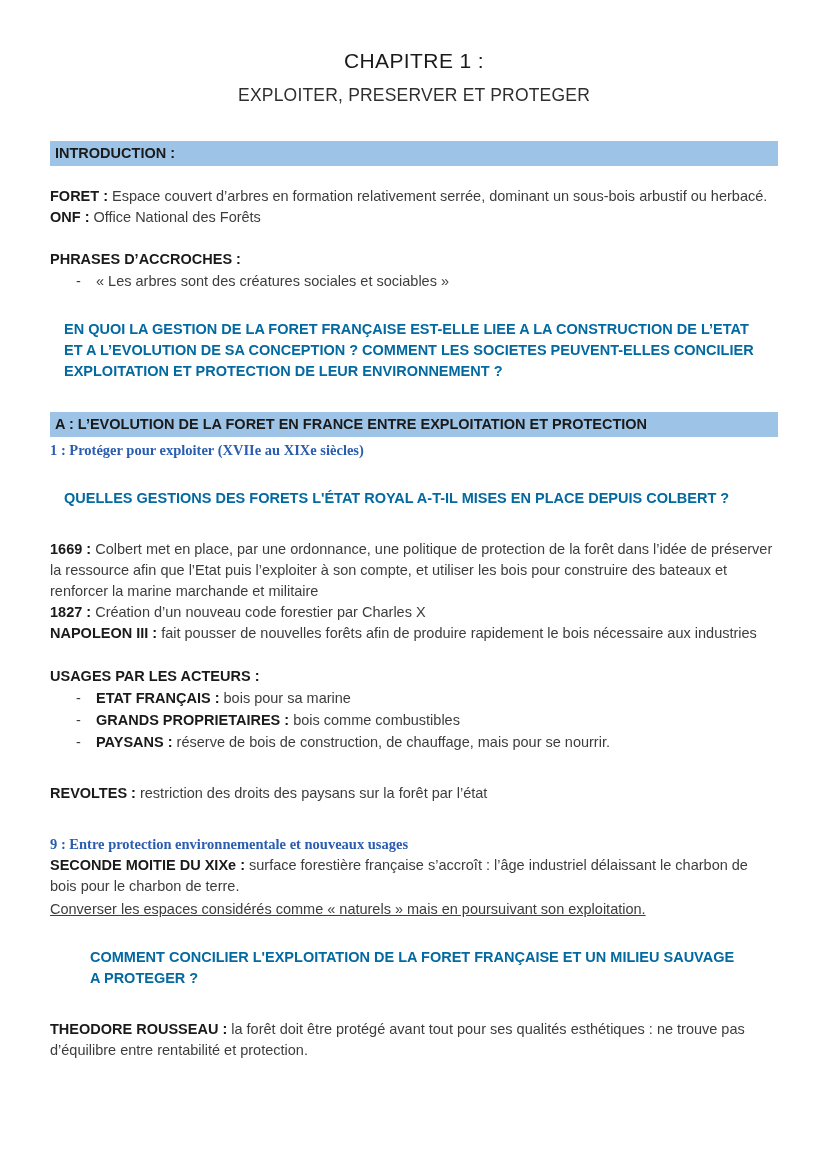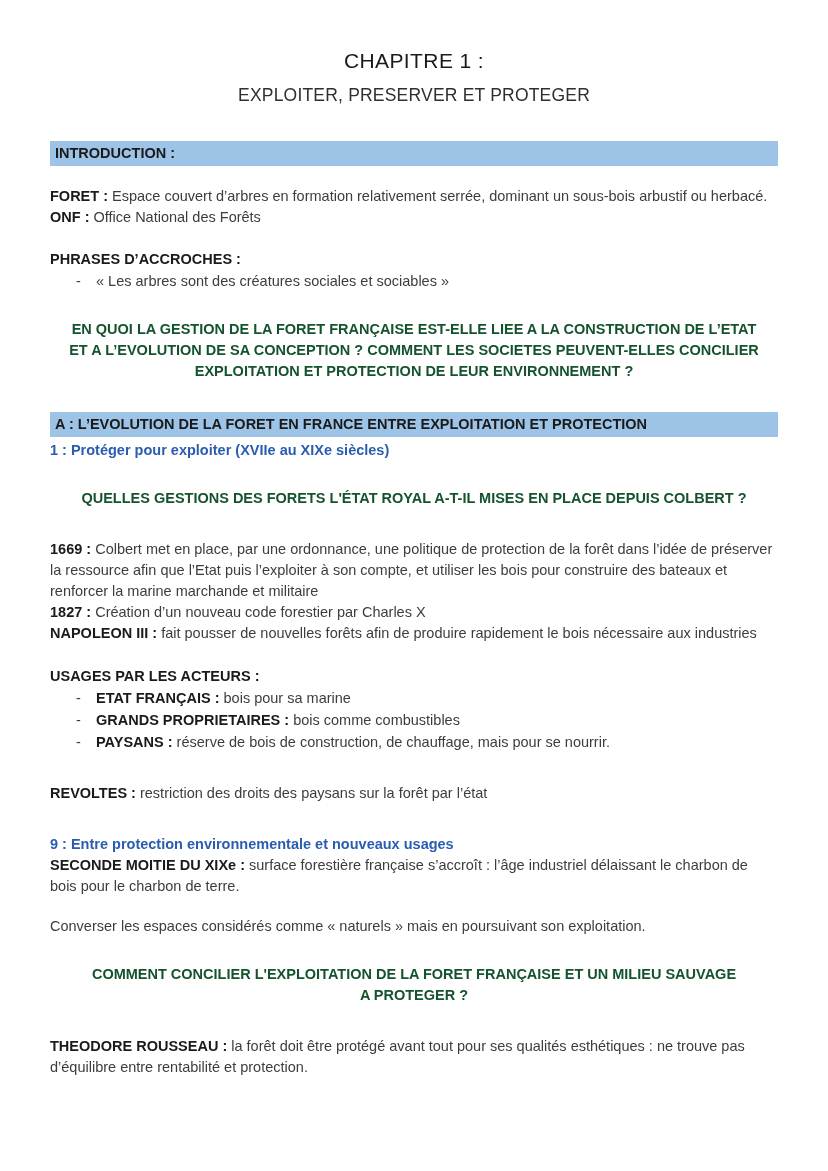--- a/index.html
+++ b/index.html
@@ -58,35 +58,35 @@
     margin-top: 1px;
   }
   .bullet::before {
     content: "-";
     flex: none;
     width: 20px;
     color: var(--text-body, #3d3d3d);
   }
 
   .question {
-    text-align: center;
     font-weight: 700;
-    color: #14532d;
+    color: #0369a1;
     margin: 27px 14px 30px 14px;
   }
   .question.narrow { margin-left: 40px; margin-right: 40px; }
 
   .blue-head {
     color: var(--accent-blue, #2a5db0);
     font-weight: 700;
     margin-top: 3px;
+    font-family: Liberation Serif, serif;
   }
   .blue-head.sub2 { margin-top: 30px; }
 
-  .note { margin-top: 19px; }
+  .note { margin-top: 2px; text-decoration: underline; }
   .mt-sm { margin-top: 8px; }
   .mt-md { margin-top: 22px; }
   .mt-lg { margin-top: 30px; }
 </style>
 </head>
 <body>
 
 <main class="page">
 
   <header>

